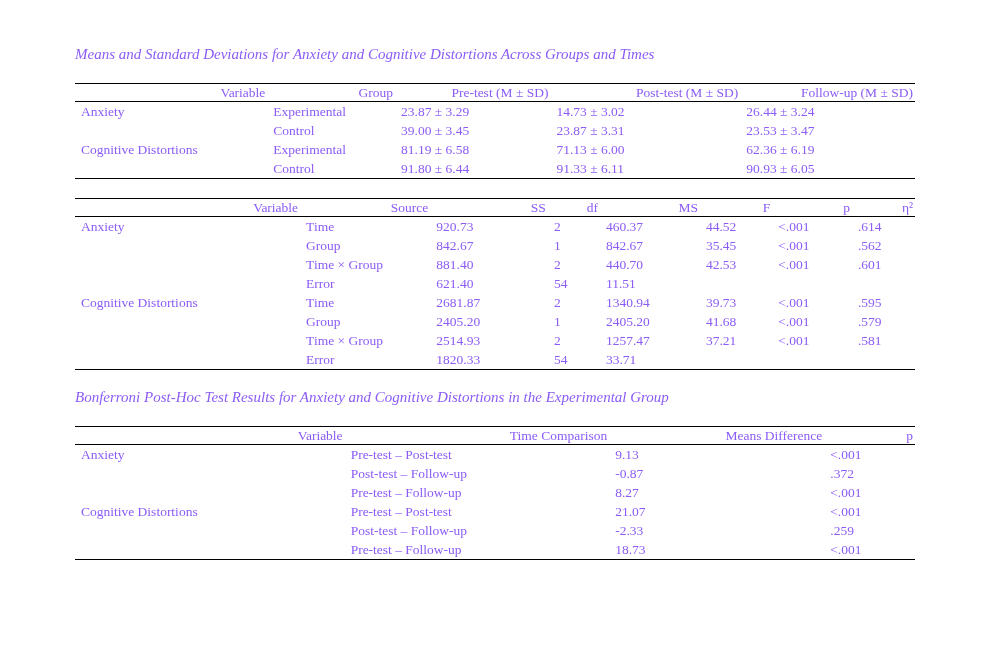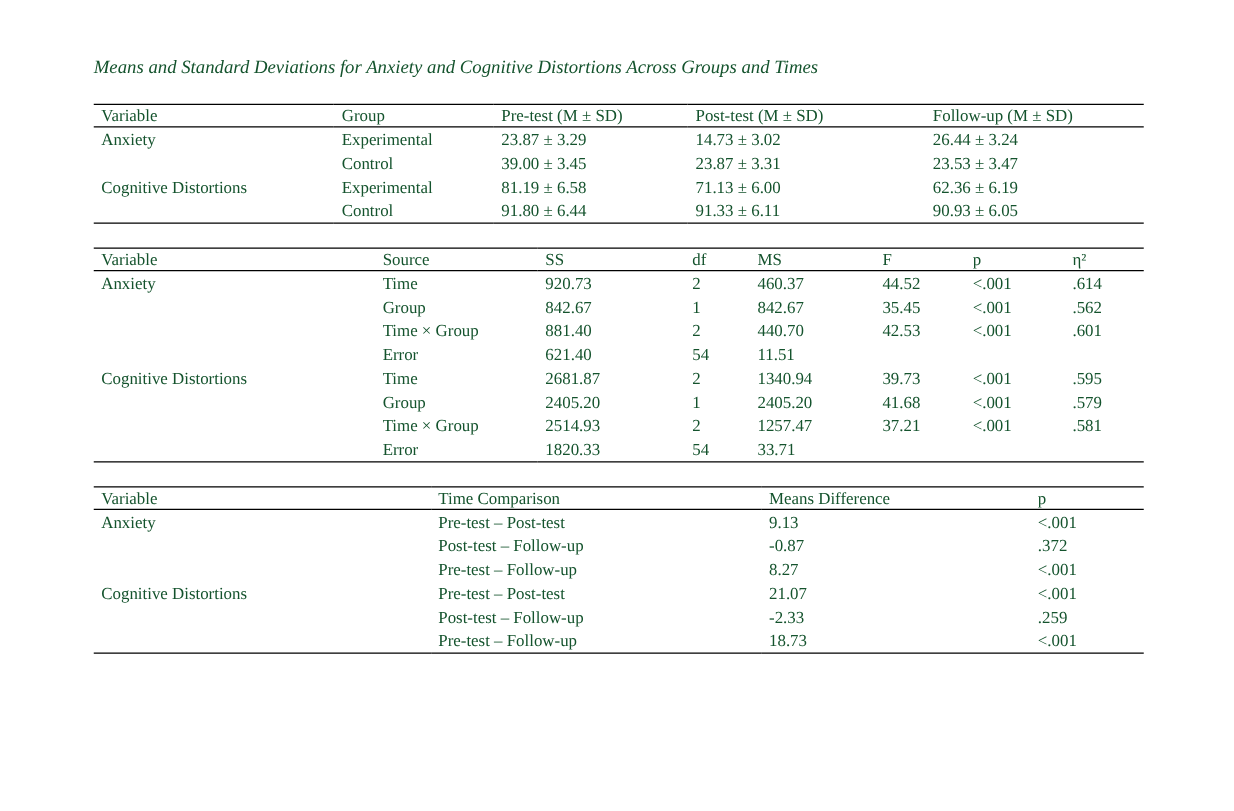--- a/index.html
+++ b/index.html
@@ -5,21 +5,21 @@
   html, body {
     margin: 0;
     padding: 0;
     background: #ffffff;
   }
   .page {
     position: relative;
     width: 987px;
     height: 649px;
     background: #ffffff;
-    color: #14532d;
+    color: #8b5cf6;
     font-family: "Liberation Serif", "DejaVu Serif", serif;
     overflow: hidden;
   }
   .content {
     position: absolute;
     left: 75px;
     top: 46px;
     width: 840px;
   }
   .table-section {
@@ -34,21 +34,21 @@
   }
   table.apa {
     width: 100%;
     border-collapse: collapse;
     table-layout: fixed;
     border-top: 1.5px solid #000;
     border-bottom: 1.5px solid #000;
   }
   table.apa th {
     font-weight: normal;
-    text-align: left;
+    text-align: right;
     font-size: 13.5px;
     line-height: 14px;
     padding: 2px 2px 1px 6px;
     border-bottom: 1px solid #000;
     white-space: nowrap;
     overflow: hidden;
   }
   table.apa td {
     font-size: 13.5px;
     line-height: 14px;
@@ -218,20 +218,21 @@
               <td>33.71</td>
               <td></td>
               <td></td>
               <td></td>
             </tr>
           </tbody>
         </table>
     </section>
 
     <section class="table-section">
+      <h2 class="table-title">Bonferroni Post-Hoc Test Results for Anxiety and Cognitive Distortions in the Experimental Group</h2>
       <table class="apa">
           <colgroup>
             <col style="width: 32.1%;">
             <col style="width: 31.5%;">
             <col style="width: 25.6%;">
             <col style="width: 10.8%;">
           </colgroup>
           <thead>
             <tr>
               <th>Variable</th>

